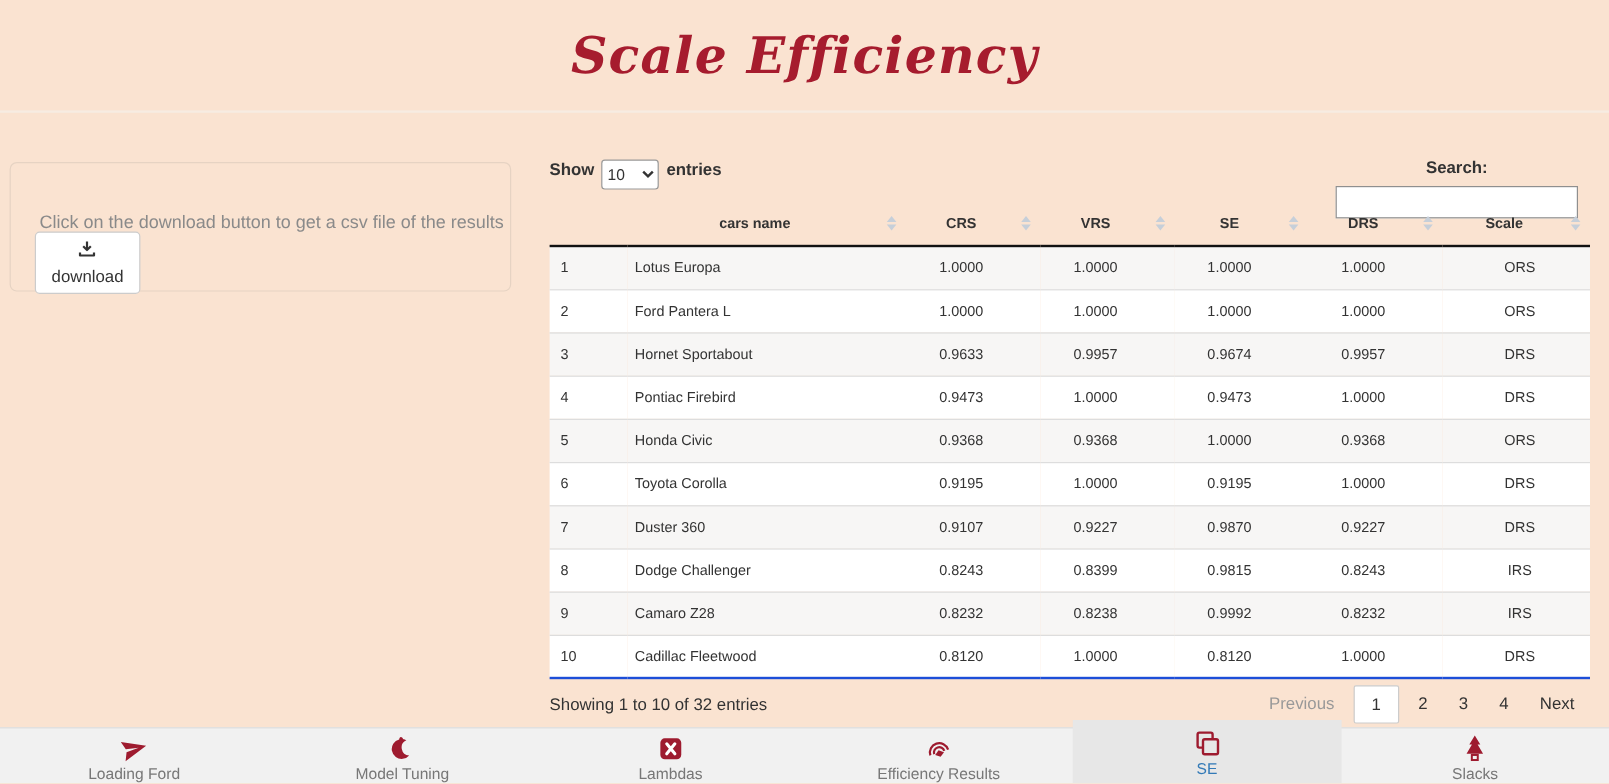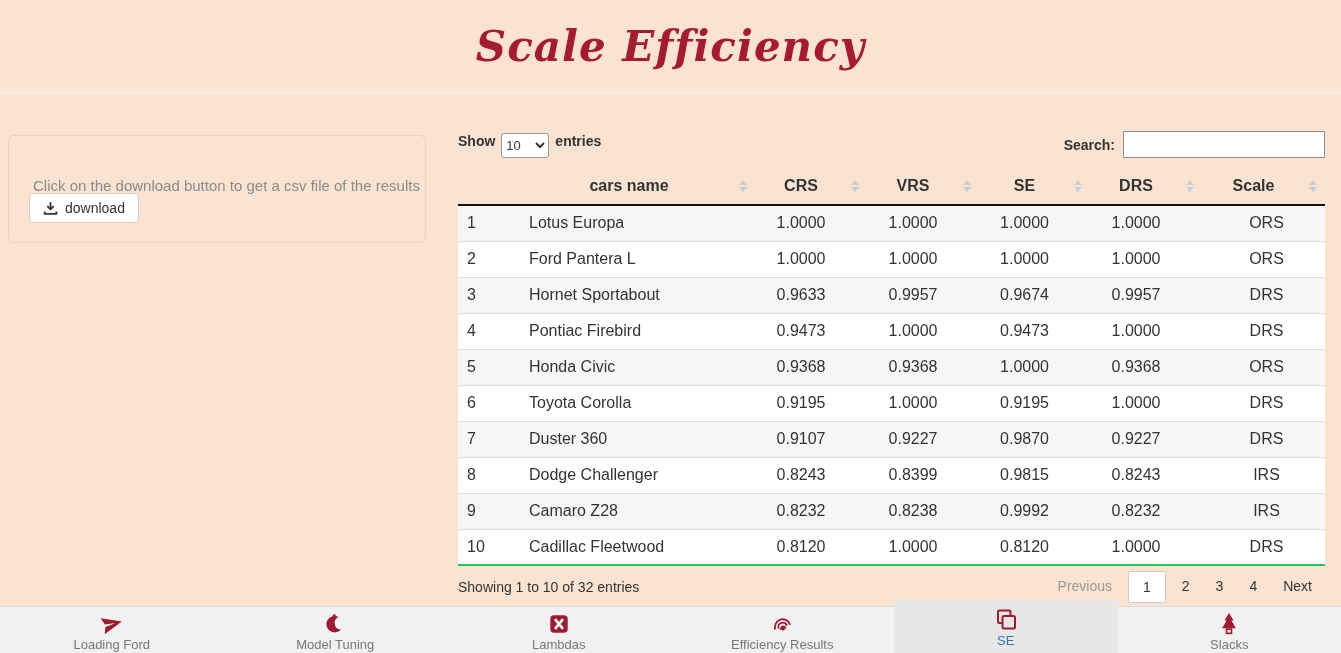--- a/index.html
+++ b/index.html
@@ -11,36 +11,36 @@
     font-family:"DejaVu Serif",serif;font-style:italic;font-weight:bold;
     font-size:42px;color:#a61c2e;margin:0;letter-spacing:1px;}
   .divider{position:absolute;top:92px;left:0;width:100%;height:2px;background:#f7ece2;}
 
   
   .panel{position:absolute;left:8px;top:135px;width:418px;height:108px;
     border:1px solid #e6d3c3;border-radius:6px;box-sizing:border-box;}
   .panel-text{position:absolute;left:8px;top:25px;font-size:15px;color:#8a8a8a;margin:16px;white-space:nowrap;}
   .btn-download{position:absolute;left:20px;top:57px;background:#fff;border:1px solid #ccc;
     border-radius:4px;padding:6px 13px;font-size:14px;color:#333;display:flex;align-items:center;gap:7px;
-    font-family:"Liberation Sans",sans-serif;cursor:pointer;}
+    font-family:"Liberation Sans",sans-serif;cursor:pointer;flex-direction:column;}
   .btn-download svg{display:block;}
 
   
   .dt-area{position:absolute;left:458px;top:131px;width:867px;}
   .dt-top{position:relative;height:37px;}
   .dt-length{position:absolute;left:0;top:2px;font-size:14px;font-weight:bold;color:#333;display:flex;align-items:flex-start;gap:6px;}
   .dt-length select{width:48px;height:25px;border:1px solid #999;border-radius:3px;background:#fff;
     font-size:13px;color:#333;font-family:"Liberation Sans",sans-serif;}
-  .dt-search{position:absolute;right:0;top:0;display:flex;align-items:center;gap:8px;}
+  .dt-search{position:absolute;right:10px;top:0;display:flex;align-items:center;gap:8px;flex-direction:column;}
   .dt-search label{font-size:14px;font-weight:bold;color:#333;}
   .dt-search input{width:192px;height:25px;border:1px solid #8f8f8f;background:#fff;padding:0 4px;
     font-size:13px;font-family:"Liberation Sans",sans-serif;}
 
-  table.results{border-collapse:collapse;table-layout:fixed;width:867px;font-size:16px;color:#333;
-    border-bottom:2px solid #22c55e;}
+  table.results{border-collapse:collapse;table-layout:fixed;width:867px;font-size:12px;color:#333;
+    border-bottom:2px solid #1d4ed8;}
   thead th{position:relative;height:37px;padding:0 8px;font-weight:bold;color:#333;
     border-bottom:2px solid #111;box-sizing:border-box;text-align:center;cursor:pointer;background:transparent;}
   thead th.c-num{cursor:default;}
   thead th.sortable{padding-right:28px;}
   .sort{position:absolute;right:8px;top:50%;transform:translateY(-50%);display:flex;flex-direction:column;gap:2px;}
   .sort .up{width:0;height:0;border-left:4px solid transparent;border-right:4px solid transparent;border-bottom:5px solid #c6cfd9;}
   .sort .dn{width:0;height:0;border-left:4px solid transparent;border-right:4px solid transparent;border-top:5px solid #c6cfd9;}
   tbody tr{background:#fff;}
   tbody tr:nth-child(odd){background:#f7f6f5;}
   tbody tr + tr td{border-top:1px solid #ddd;}

